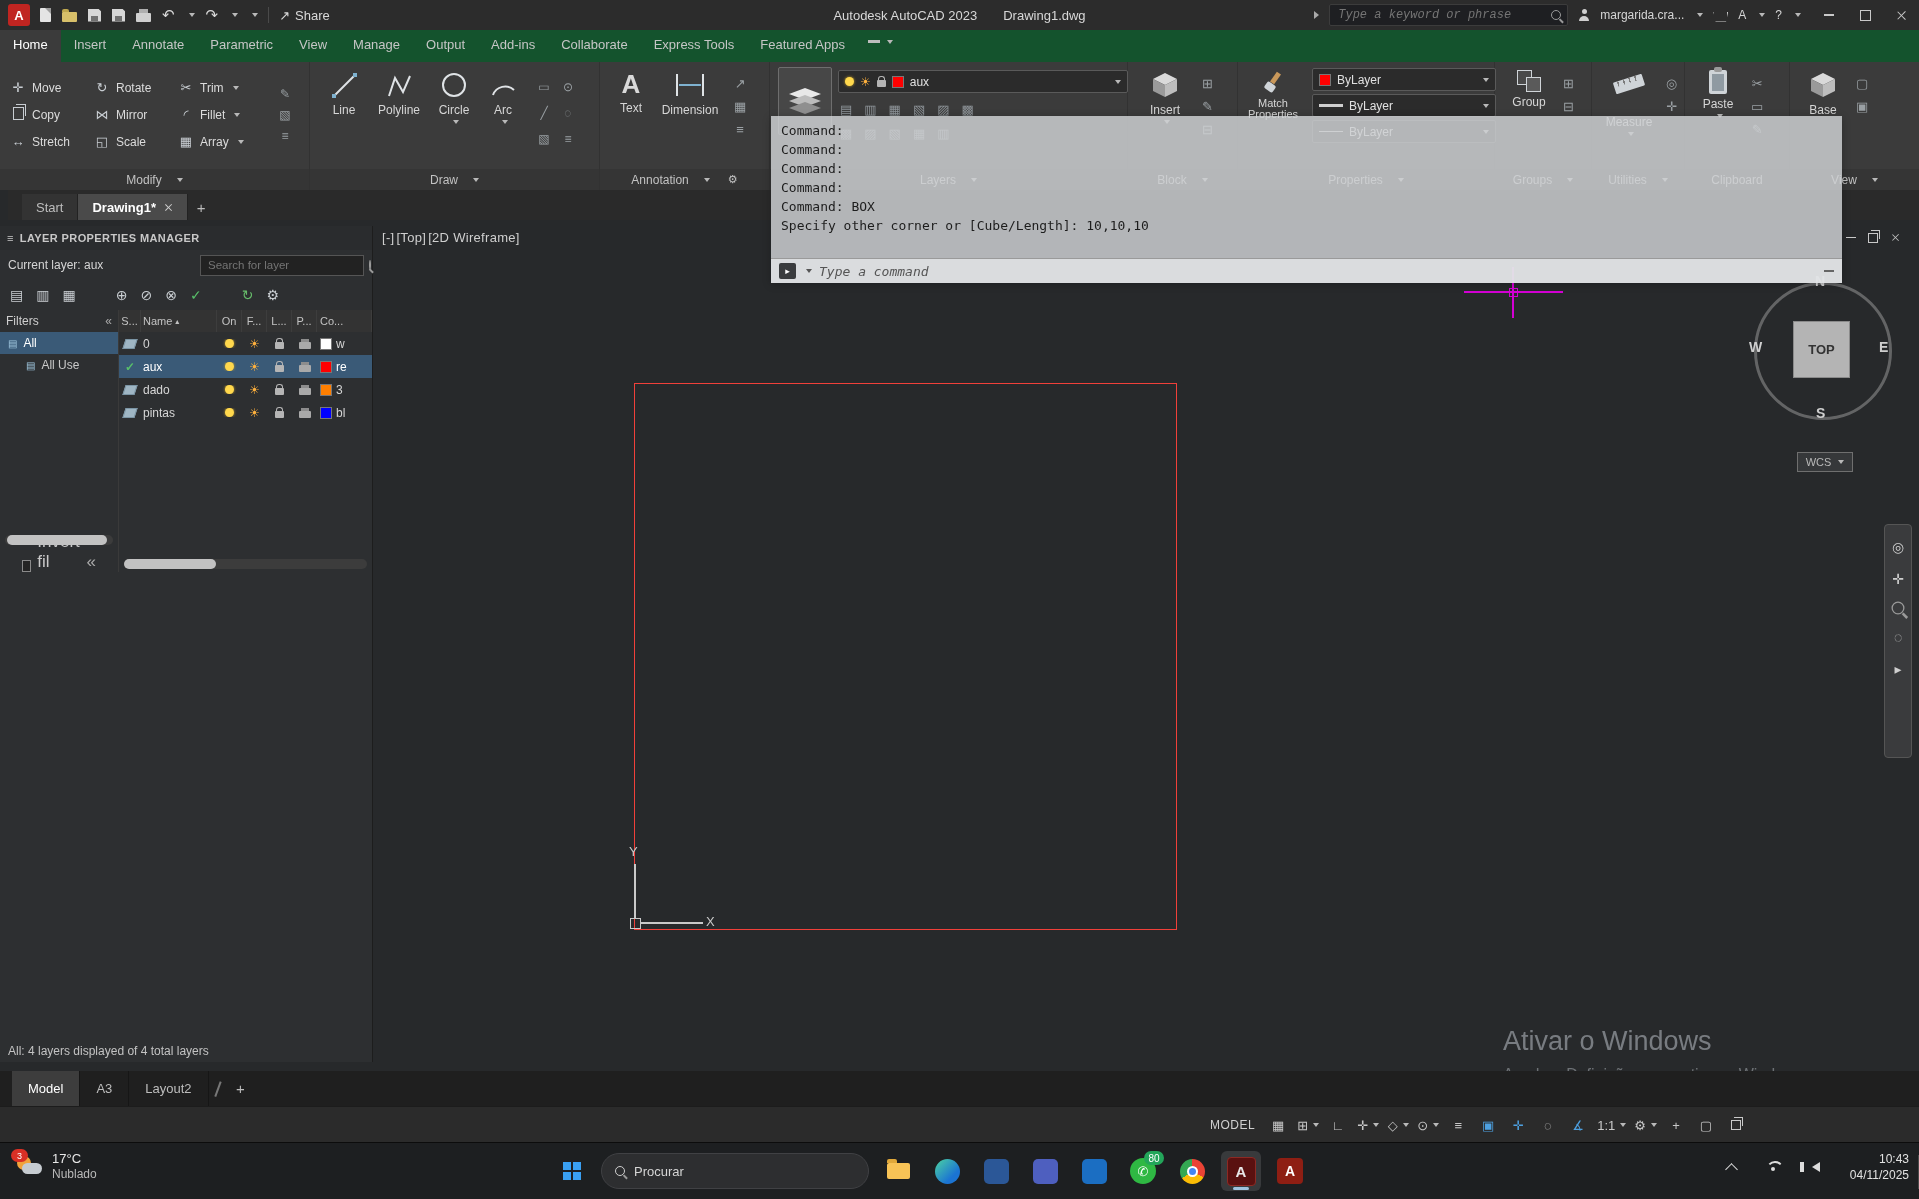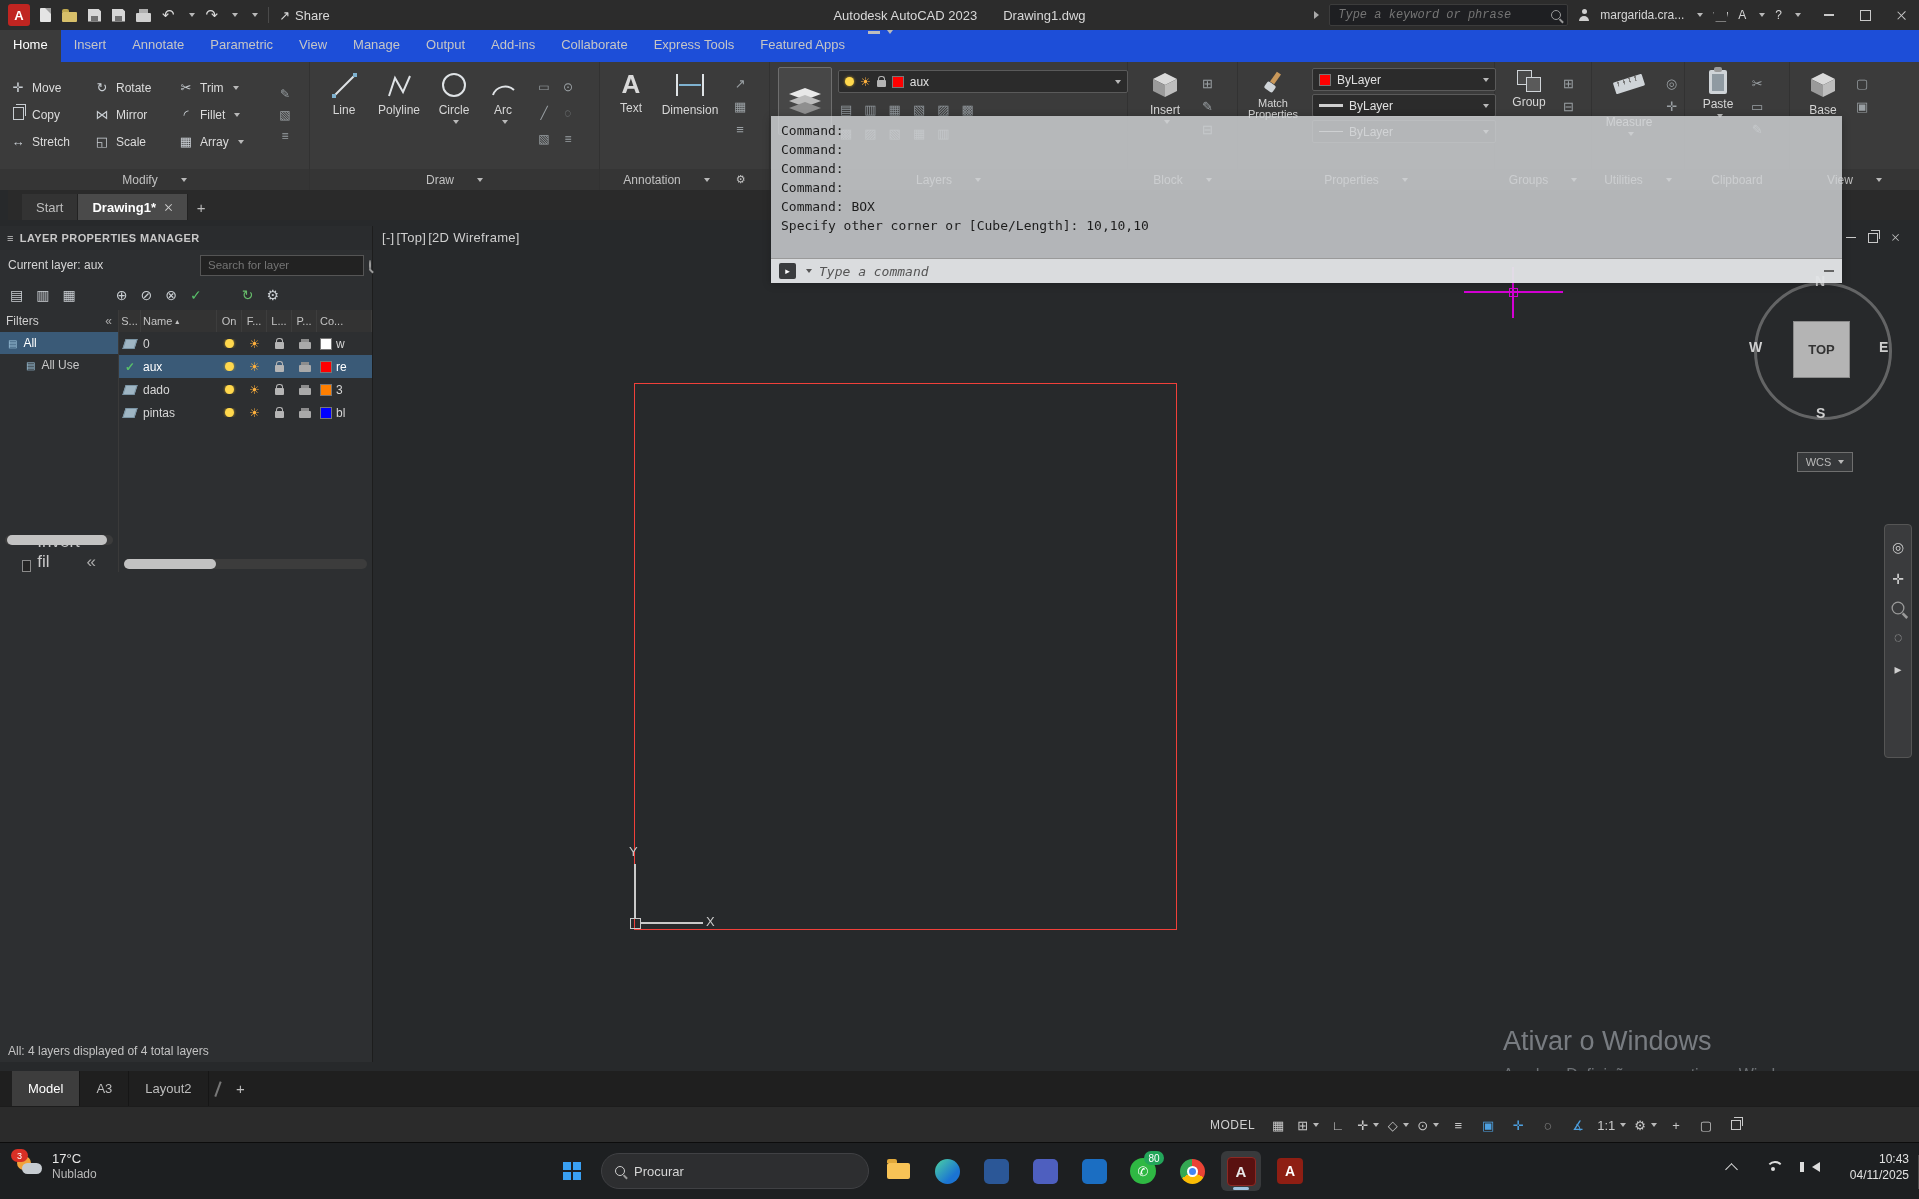--- a/index.html
+++ b/index.html
@@ -50,29 +50,29 @@
   .tb-search{display:flex;align-items:center;background:#1e1f22;border:1px solid #3c3c3c;border-radius:2px;height:20px;width:225px;padding:0 6px;gap:6px}
   .tb-search input{flex:1;background:transparent;border:none;outline:none;color:#bdbdbd;font-style:italic;font-size:12px;font-family:Liberation Mono, monospace}
   .person{width:12px;height:12px;position:relative}
   .person::before{content:"";position:absolute;left:3.5px;top:0;width:5px;height:5px;border-radius:50%;background:#cfcfcf}
   .person::after{content:"";position:absolute;left:1px;bottom:0;width:10px;height:5px;border-radius:5px 5px 0 0;background:#cfcfcf}
   .cart{width:13px;height:9px;border:1.5px solid #cfcfcf;border-top:none;position:relative;margin-top:3px;clip-path:polygon(0 0,100% 0,85% 100%,15% 100%)}
   .acct{color:#d5d5d5;font-size:12px}
   .wbtns{display:flex;height:30px}
   .wbtn{width:36px;height:30px;display:flex;align-items:center;justify-content:center}
   
-  .tabrow{left:0;top:30px;width:1919px;height:32px;background:#1d4ed8;display:flex;align-items:flex-start;z-index:55}
+  .tabrow{left:0;top:30px;width:1919px;height:32px;background:#14532d;display:flex;align-items:center;z-index:55}
   .rtab{padding:7px 13px;color:#c6c6c6;font-size:13px;height:18px}
   .rtab.active{background:#3b3b3b;color:#fff}
   .collapse{display:flex;align-items:center;gap:4px;margin-left:10px;padding-bottom:9px}
   .collapse .bar{width:12px;height:3px;background:#bdbdbd}
   
   .ribbon{left:0;top:62px;width:1919px;height:128px;background:#3b3b3b;z-index:10}
   .panel{position:absolute;top:0;height:128px;border-right:1px solid #323232;box-sizing:border-box}
-  .plabel{position:absolute;left:0;right:0;bottom:0;height:21px;background:#353535;color:#c2c2c2;font-size:12px;display:flex;align-items:center;justify-content:center;gap:20px}
+  .plabel{position:absolute;left:0;right:0;bottom:0;height:21px;background:#353535;color:#c2c2c2;font-size:12px;display:flex;align-items:center;justify-content:center;gap:12px}
   .mgrid{display:grid;grid-template-columns:84px 84px 92px 30px;grid-auto-rows:27px;padding:12px 0 0 10px;align-items:center}
   .mitem{display:flex;align-items:center;gap:6px;color:#dcdcdc;font-size:12px}
   .mico{width:16px;text-align:center;color:#c8cdd2;font-size:13px}
   .i-copy{display:inline-block;width:9px;height:11px;border:1.2px solid #c8cdd2;position:relative;background:#3b3b3b}
   .i-copy::before{content:"";position:absolute;left:2px;top:-4px;width:9px;height:11px;border:1.2px solid #c8cdd2;border-bottom:none;border-left:none}
   .mmini{display:flex;flex-direction:column;gap:7px;align-items:center;color:#9aa0a4;font-size:12px}
   .bigbtn{display:flex;flex-direction:column;align-items:center;justify-content:flex-start;padding-top:8px;gap:3px;color:#d6d6d6;font-size:12px}
   .dflex{display:flex;padding-left:8px}
   .dtools{display:grid;grid-template-columns:24px 24px;grid-auto-rows:26px;padding-top:12px;margin-left:6px;color:#9aa0a4;font-size:12px;align-items:center;justify-items:center}
   .bigA{font-size:26px;font-weight:bold;color:#d9d9d9;line-height:28px}

